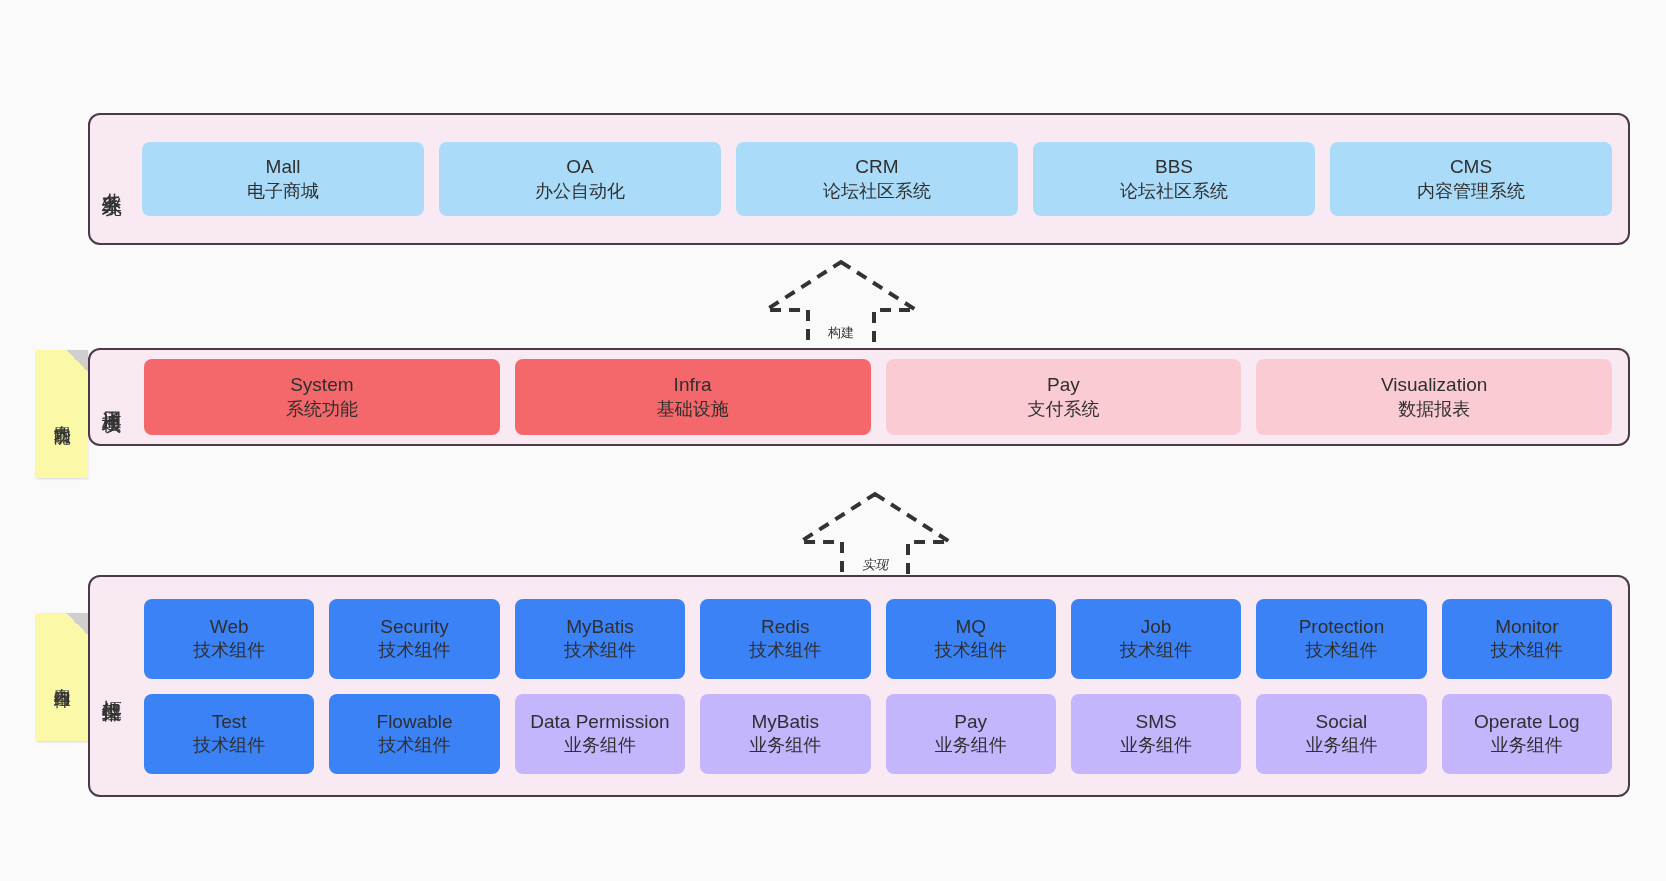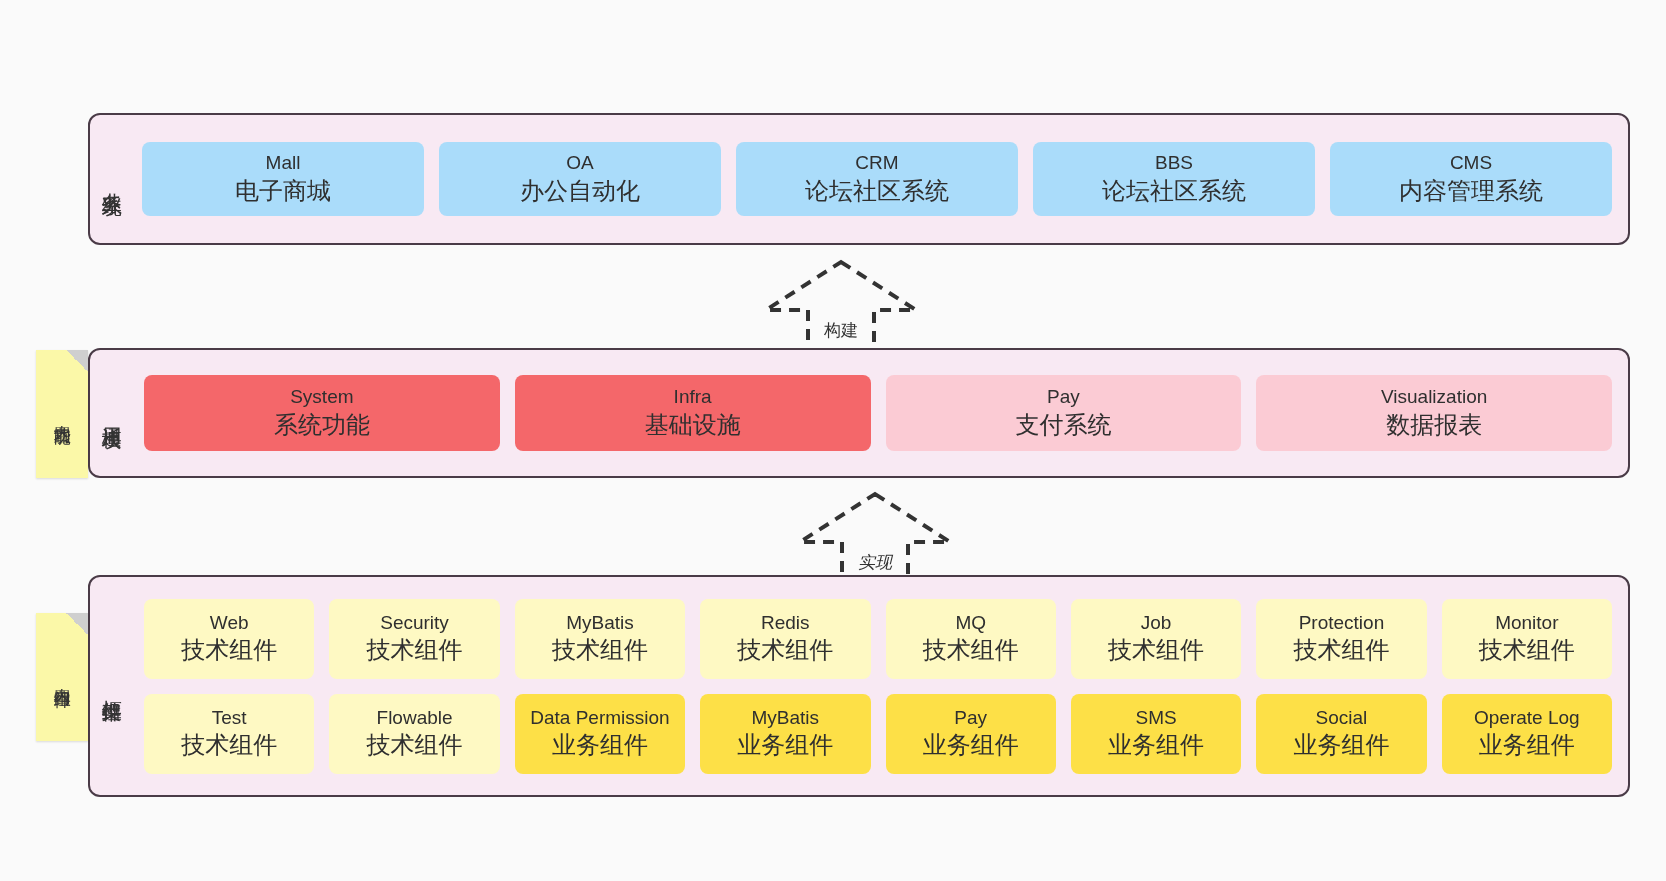--- a/index.html
+++ b/index.html
@@ -70,37 +70,37 @@
     box-sizing: border-box;
     padding: 6px 4px;
     line-height: 1.28;
     user-select: none;
   }
   .card .en {
     font-size: 19px;
     color: #2f2f2f;
   }
   .card .cn {
-    font-size: 24px;
+    font-size: 18px;
     color: #2f2f2f;
   }
 
   
   .c-blue      { background: #aadcfa; }
   .c-red       { background: #f4676a; }
   .c-pink      { background: #fbcbd4; }
-  .c-green     { background: #fef9c3; }
-  .c-lightgrn  { background: #fde047; }
+  .c-green     { background: #3b82f6; }
+  .c-lightgrn  { background: #c4b5fd; }
 
   
   #layer-business  { left: 88px;  top: 113px; width: 1542px; height: 132px; }
   #layer-business .layer-body { padding-left: 8px; }
   #layer-business .card { height: 74px; }
 
-  #layer-common    { left: 88px;  top: 348px; width: 1542px; height: 130px; }
+  #layer-common    { left: 88px;  top: 348px; width: 1542px; height: 98px; }
   #layer-common .card { height: 76px; }
 
   #layer-framework { left: 88px;  top: 575px; width: 1542px; height: 222px; }
   #layer-framework .card { height: 80px; }
   #layer-framework .layer-body { gap: 15px; }
 
   
   .note {
     position: absolute;
     background: #fbf8a8;
@@ -134,21 +134,21 @@
     width: 170px;
     height: 96px;
   }
   .arrow svg { display: block; overflow: visible; }
   .arrow .arrow-label {
     position: absolute;
     left: 0;
     right: 0;
     bottom: 12px;
     text-align: center;
-    font-size: 17px;
+    font-size: 13px;
     color: #333333;
     user-select: none;
   }
   #arrow-build   { left: 756px; top: 258px; }
   #arrow-realize { left: 790px; top: 490px; font-style: italic; }
 </style>
 </head>
 <body>
 
 <div class="canvas">

